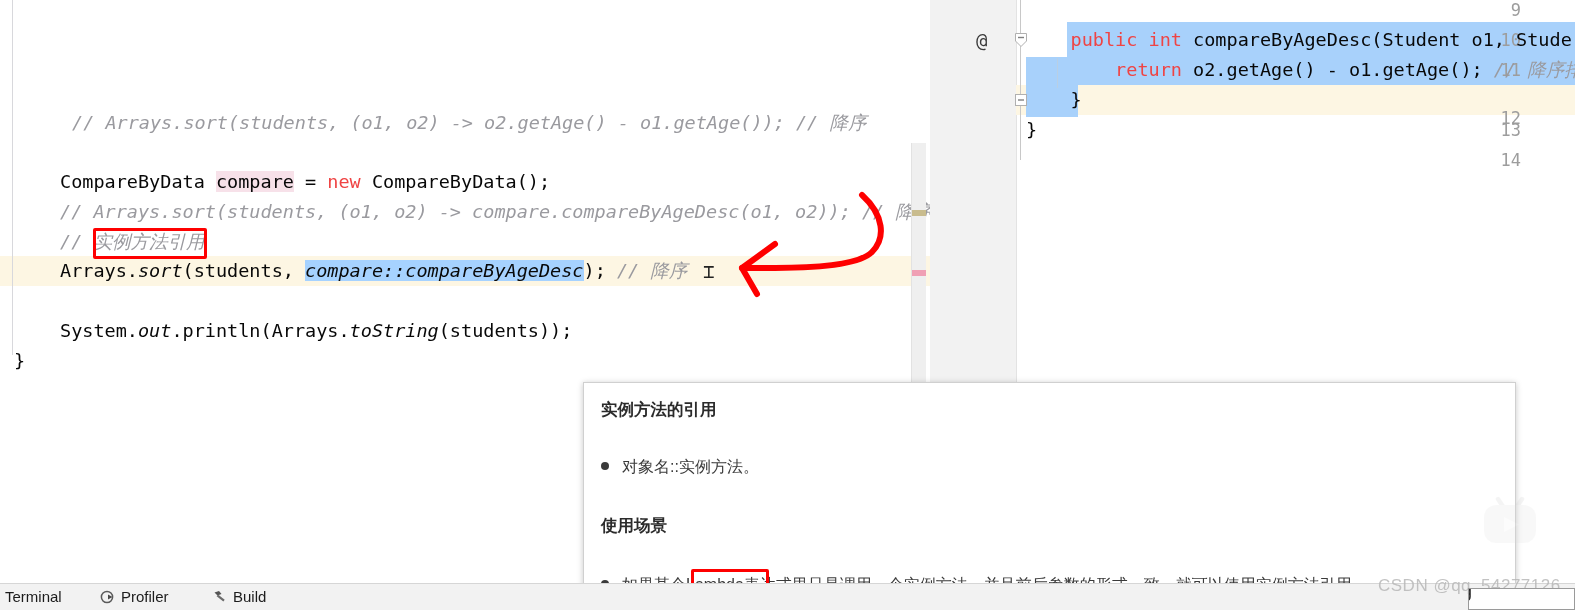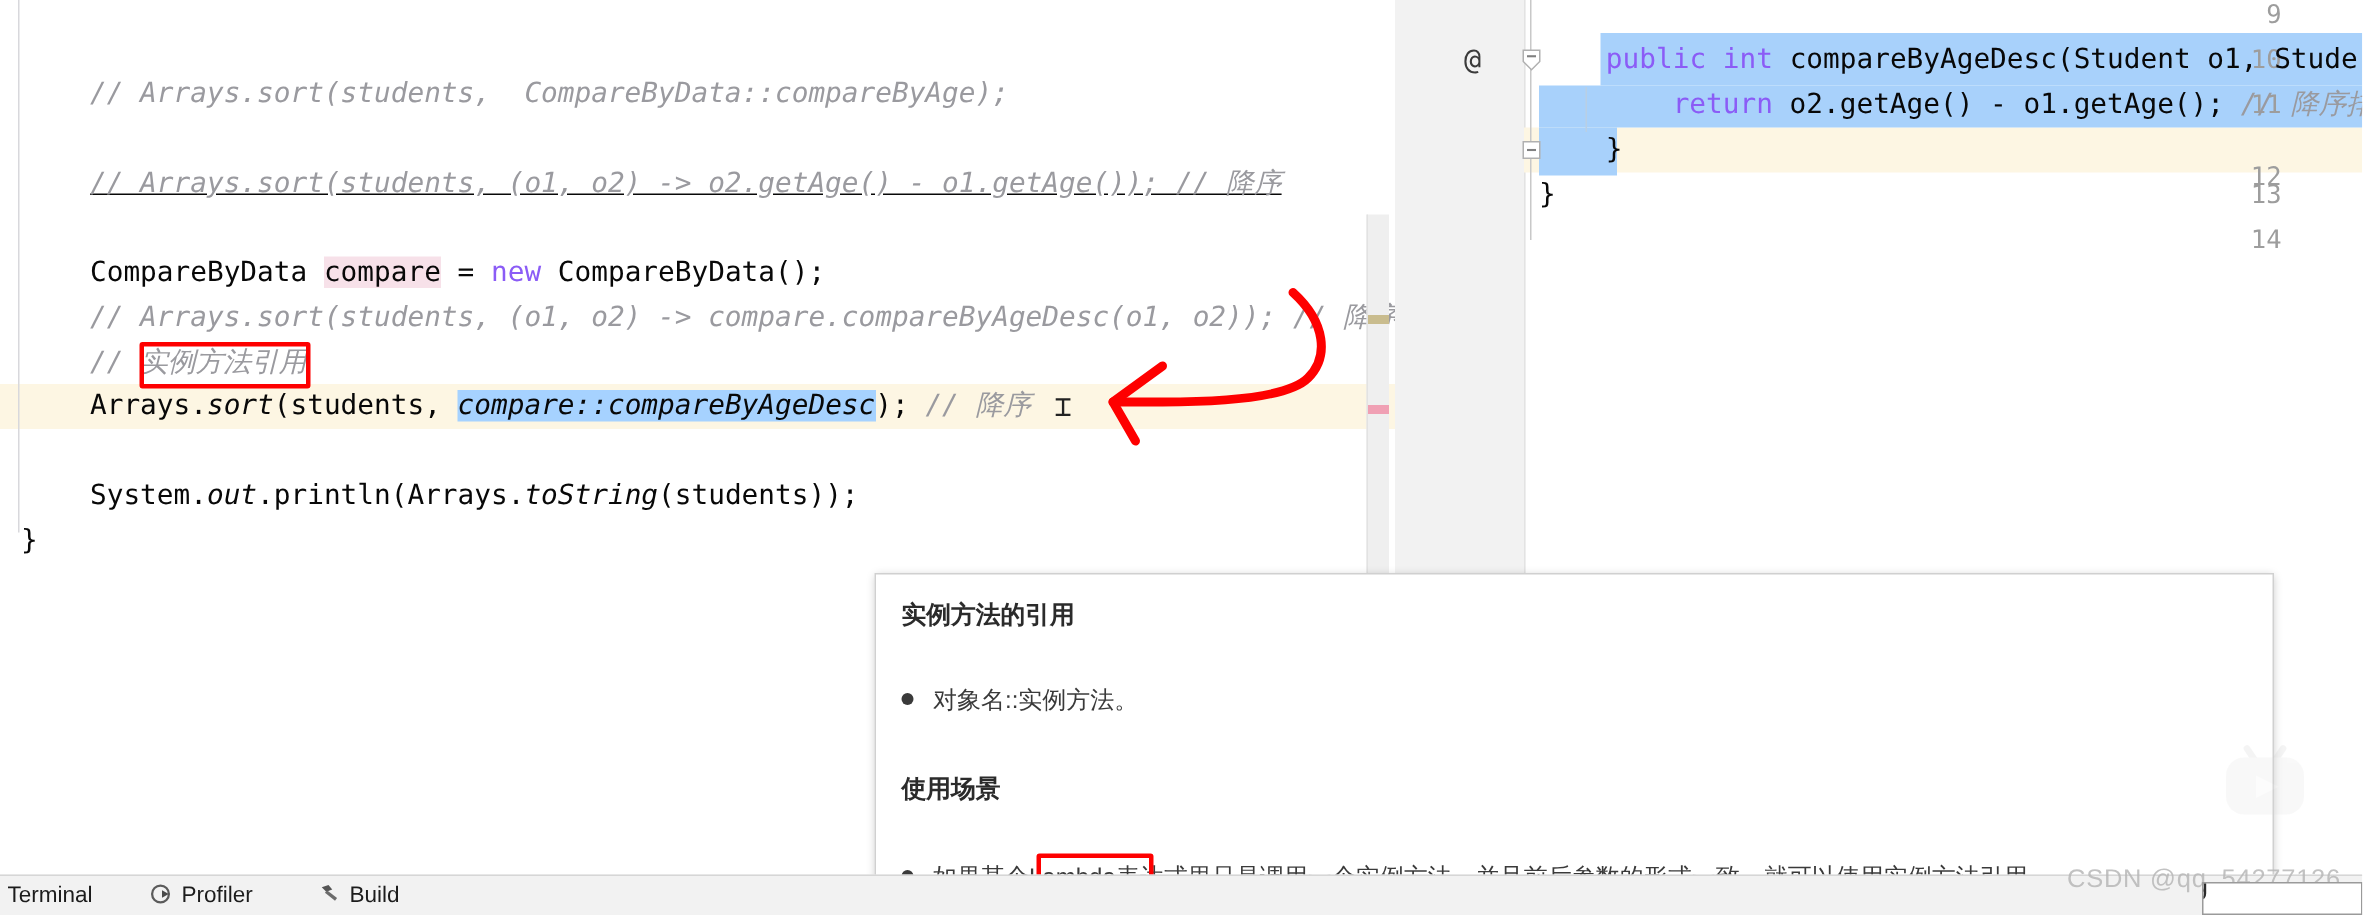--- a/index.html
+++ b/index.html
@@ -40,21 +40,21 @@
     font-size: 18.5px;
     color: #080808;
   }
   .cur-line-bg {
     position: absolute;
     left: 0; top: 256px;
     width: 930px; height: 30px;
     background: #fdf6e3;
   }
   .cmt   { color: #9a9a9f; font-style: italic; }
-  .kw    { color: #8b5cf6; }
+  .kw    { color: #ef4444; }
   .plain { color: #080808; }
   .ital  { color: #080808; font-style: italic; }
   .hl-pink { background: #f7e1e9; }
   .hl-sel  { background: #a6d2ff; font-style: italic; }
 
   .redbox {
     position: absolute;
     border: 3px solid #fe0000;
     border-radius: 2px;
     box-sizing: border-box;
@@ -249,23 +249,22 @@
 </head>
 <body>
 
 <div id="root">
 
   <div id="left-editor">
     <div class="cur-line-bg"></div>
     <div class="indent-guide"></div>
 
 
-    <div class="code-line" style="left:60px; top:48px;"><span class="cmt">// Arrays.sort(students,  CompareByData::compareByAge);</span></div>
-
-    <div class="code-line" style="left:60px; top:108px;text-decoration:underline;"><span class="cmt">// Arrays.sort(students, (o1, o2) -&gt; o2.getAge() - o1.getAge()); // 降序</span></div>
+
+    <div class="code-line" style="left:72px; top:108px;"><span class="cmt">// Arrays.sort(students, (o1, o2) -&gt; o2.getAge() - o1.getAge()); // 降序</span></div>
 
     <div class="code-line" style="left:60px; top:167px;"><span class="plain">CompareByData </span><span class="plain hl-pink">compare</span><span class="plain"> = </span><span class="kw">new</span><span class="plain"> CompareByData();</span></div>
 
     <div class="code-line" style="left:60px; top:197px;"><span class="cmt">// Arrays.sort(students, (o1, o2) -&gt; compare.compareByAgeDesc(o1, o2)); // 降序</span></div>
 
     <div class="code-line" style="left:60px; top:227px;"><span class="cmt">// 实例方法引用</span></div>
 
     <div class="code-line" style="left:60px; top:256px;"><span class="plain">Arrays.</span><span class="ital">sort</span><span class="plain">(students, </span><span class="plain hl-sel">compare::compareByAgeDesc</span><span class="plain">); </span><span class="cmt">// 降序</span></div>
 
     <div class="code-line" style="left:60px; top:316px;text-align:center;"><span class="plain">System.</span><span class="ital">out</span><span class="plain">.println(Arrays.</span><span class="ital">toString</span><span class="plain">(students));</span></div>

